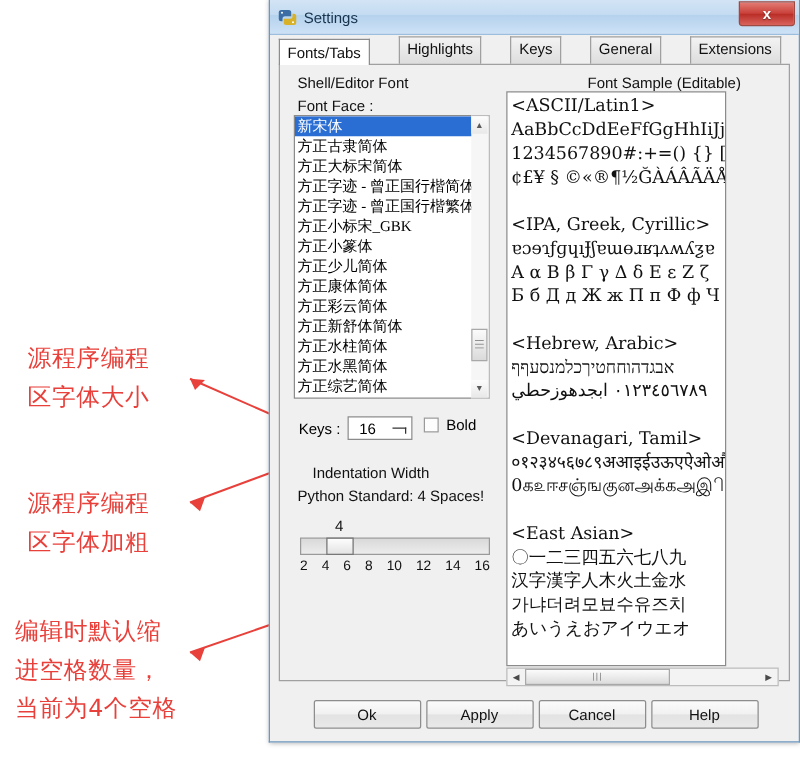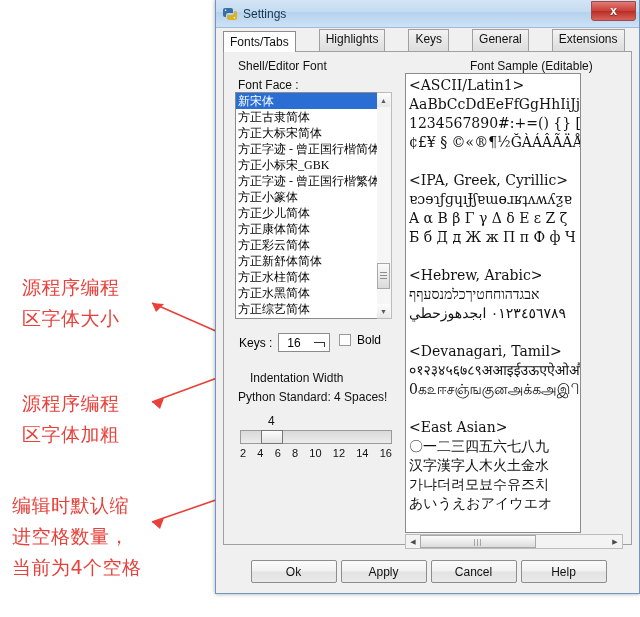--- a/index.html
+++ b/index.html
@@ -408,22 +408,22 @@
 
 <div class="group-label" id="lbl-shell">Shell/Editor Font</div>
 <div class="group-label" id="lbl-face">Font Face :</div>
 
 <div id="fontlist">
   <ul>
     <li class="sel">新宋体</li>
     <li>方正古隶简体</li>
     <li>方正大标宋简体</li>
     <li>方正字迹 - 曾正国行楷简体</li>
+    <li>方正字迹 - 曾正国行楷繁体</li>
     <li>方正小标宋_GBK</li>
-    <li>方正字迹 - 曾正国行楷繁体</li>
     <li>方正小篆体</li>
     <li>方正少儿简体</li>
     <li>方正康体简体</li>
     <li>方正彩云简体</li>
     <li>方正新舒体简体</li>
     <li>方正水柱简体</li>
     <li>方正水黑简体</li>
     <li>方正综艺简体</li>
   </ul>
 </div>

